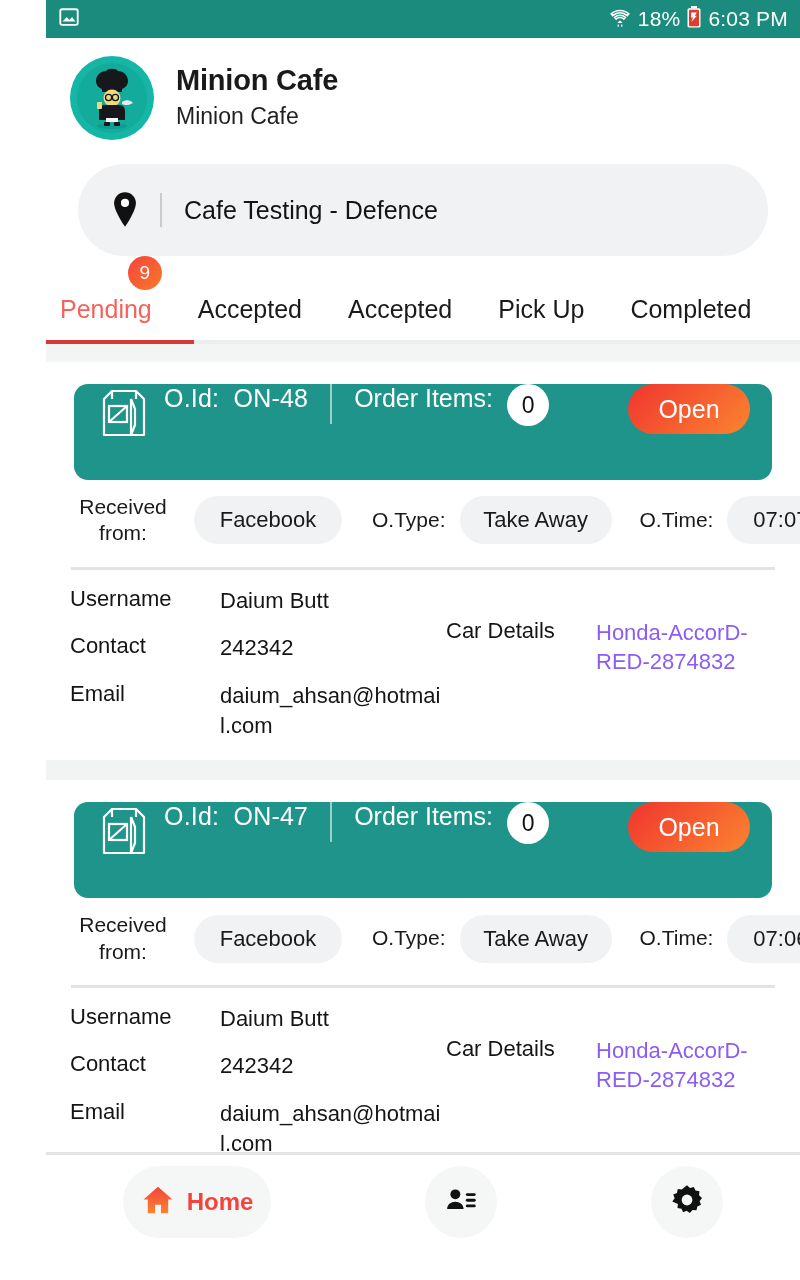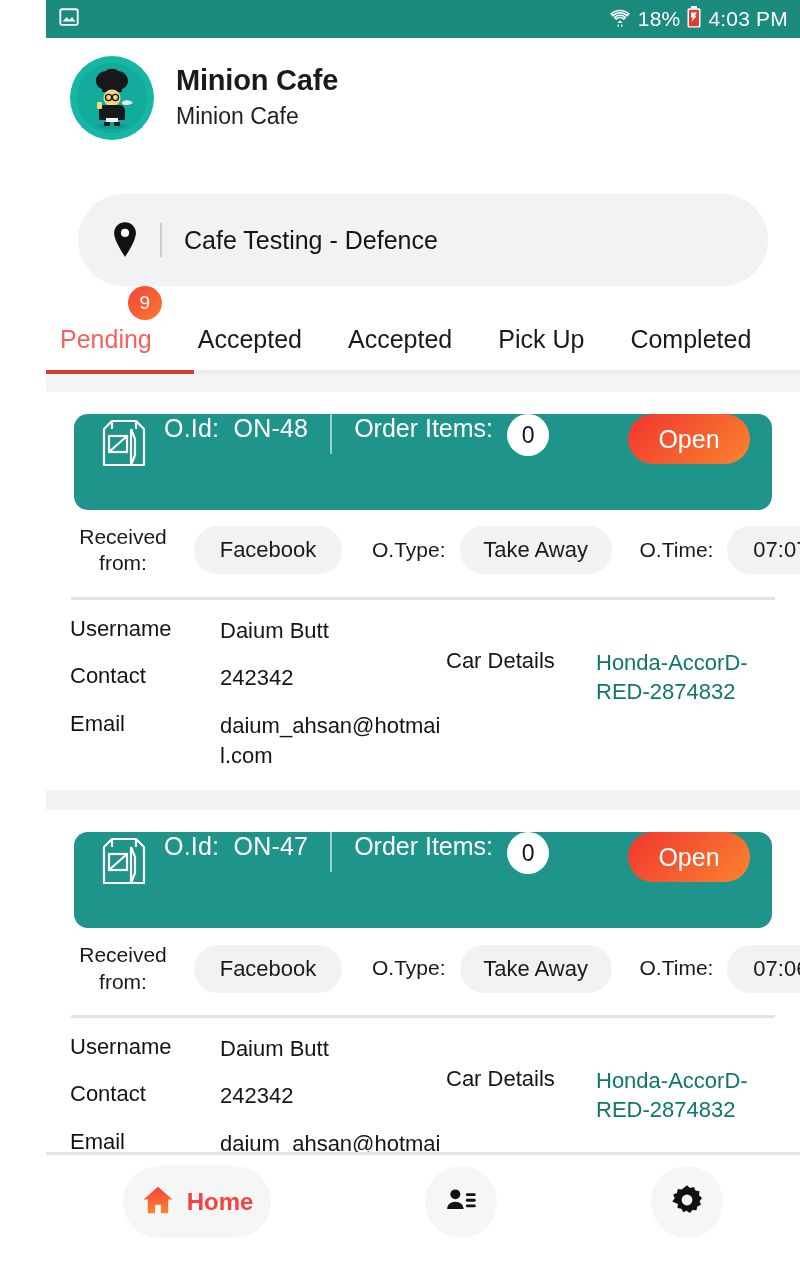--- a/index.html
+++ b/index.html
@@ -35,21 +35,21 @@
     position: absolute; inset: 7px; border-radius: 50%; background: #12ab9c;
   }
   .brand-block { display: flex; flex-direction: column; }
   .brand-title { font-size: 29px; font-weight: bold; color: #1a1a1a; line-height: 1.15; letter-spacing: -.2px;}
   .brand-sub { font-size: 23px; color: #1f1f1f; line-height: 1.3; margin-top: 4px;}
 
   
   .location-wrap { padding: 6px 32px 0 32px; }
   .location {
     height: 92px; background: #f1f2f3; border-radius: 46px;
-    display: flex; align-items: center; padding: 0 30px; gap: 0; margin-top: 30px;
+    display: flex; align-items: center; padding: 0 30px; gap: 0;
   }
   .pin-icon { width: 34px; display: flex; align-items: center; justify-content: center; }
   .loc-div { width: 2px; height: 34px; background: #c9cbcd; margin: 0 22px 0 18px; }
   .loc-text { font-size: 25px; color: #141414; }
 
   
   .tabs-wrap { margin-top: 22px; position: relative; }
   .tabs { display: flex; align-items: flex-end; padding: 0 0 0 0; height: 62px; }
   .tab {
     position: relative; font-size: 25px; color: #1a1a1a; padding: 0 12px;
@@ -109,21 +109,21 @@
 
   .divider { height: 3px; background: #e2e3e4; margin: 8px 25px 0 25px; }
 
   .details { padding: 16px 0 20px 0; position: relative; }
   .det-row { display: flex; align-items: flex-start; padding: 0 24px; }
   .det-key { width: 150px; flex: 0 0 150px; font-size: 22px; color: #151515; }
   .det-val { font-size: 22px; color: #151515; width: 230px; flex: 0 0 230px; line-height: 1.35; word-break: break-all; }
   .det-row + .det-row { margin-top: 18px; }
   .det-right { position: absolute; left: 400px; top: 48px; display: flex; align-items: flex-start; }
   .car-key { font-size: 22px; color: #151515; width: 150px; flex: 0 0 150px; }
-  .car-val { font-size: 22px; color: #0f766e; width: 190px; line-height: 1.35; }
+  .car-val { font-size: 22px; color: #8b5cf6; width: 190px; line-height: 1.35; }
 
   .card-gap { height: 20px; background: #f2f3f3; }
 
   
   .bottomnav {
     flex: 0 0 96px; background: #ffffff; display: flex; align-items: center;
     justify-content: space-around; border-top: 3px solid #e3e4e5;
   }
   .nav-item {
     display: flex; align-items: center; justify-content: center; gap: 12px;
@@ -158,21 +158,21 @@
       </span>
       <span class="sb-pct">18%</span>
       <span>
         <svg width="16" height="24" viewBox="0 0 16 24">
             <rect x="5" y="1" width="6" height="2.4" fill="#fff"></rect>
             <rect x="1.5" y="3.2" width="13" height="19.4" rx="1.6" fill="#fff"></rect>
             <rect x="3" y="4.8" width="10" height="16.4" rx="1" fill="#e23b2e"></rect>
             <path d="M5.2 7.4h5.6l-2 3.4h2L5.4 17l1.6-4.4H5z" fill="#fff"></path>
           </svg>
       </span>
-      <span class="sb-time">4:03 PM</span>
+      <span class="sb-time">6:03 PM</span>
     </div>
   </div>
 
   <div class="header">
     <div class="logo">
       <div class="inner-ring"></div>
       <svg viewBox="0 0 84 84" width="84" height="84" style="position:absolute;inset:0">
         <ellipse cx="42" cy="70" rx="15" ry="3" fill="#0e9d90"></ellipse>
         <path d="M26 25c0-6 5-10 10-10 2-3 10-3 12 0 5 0 10 4 10 10 0 4-3 7-6 8H32c-3-1-6-4-6-8z" fill="#17181c"></path>
         <rect x="32" y="31" width="20" height="5" fill="#17181c"></rect>

